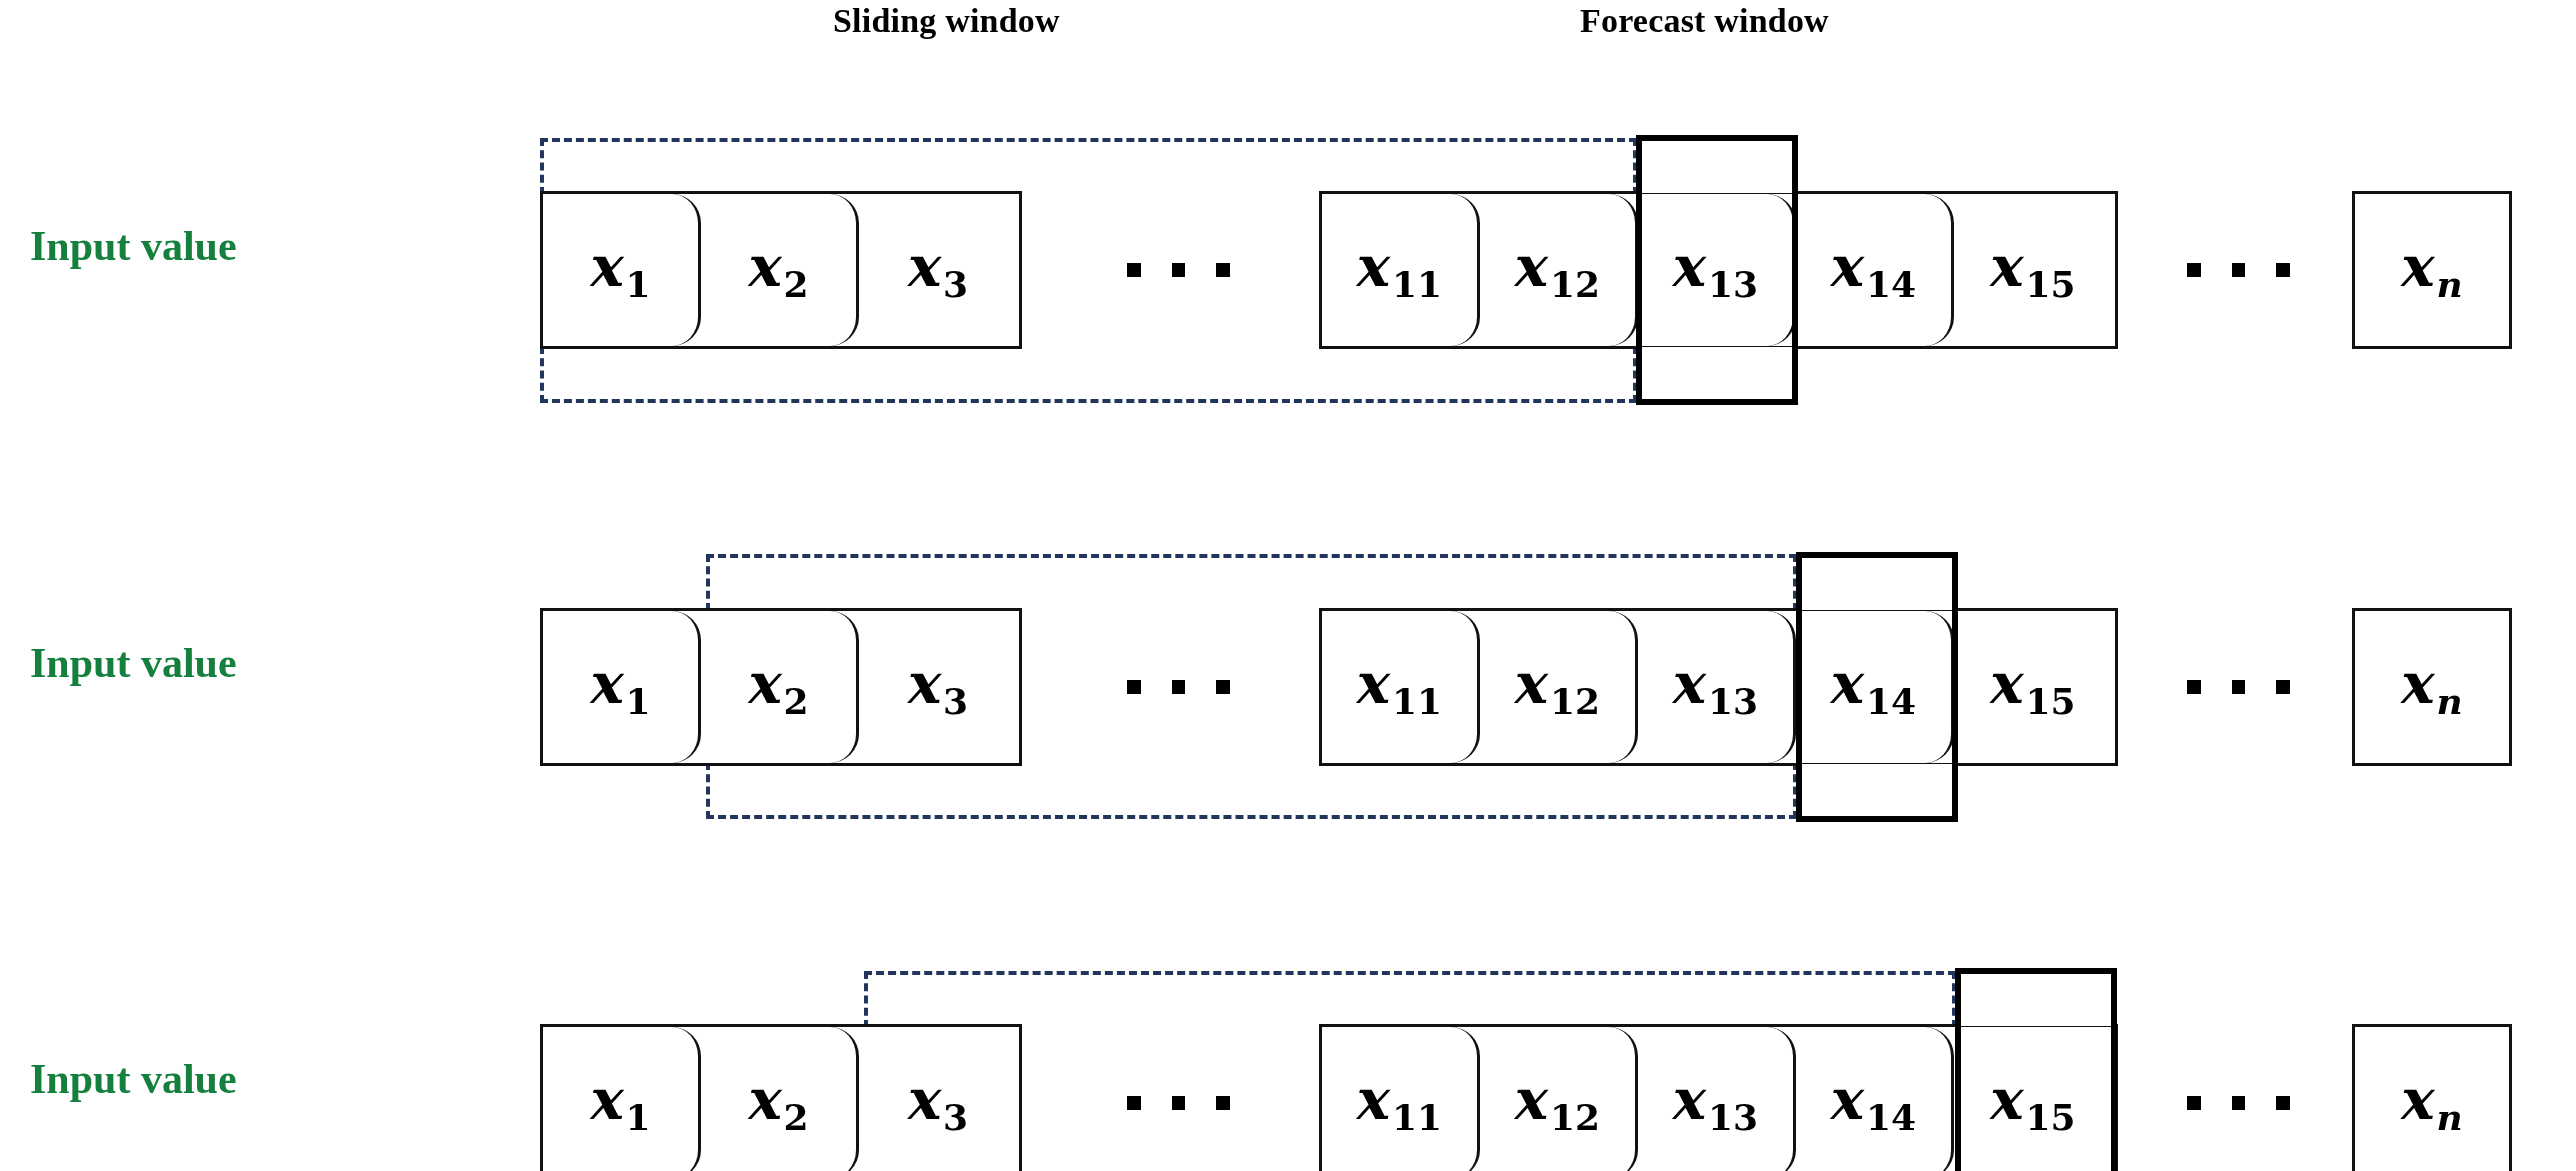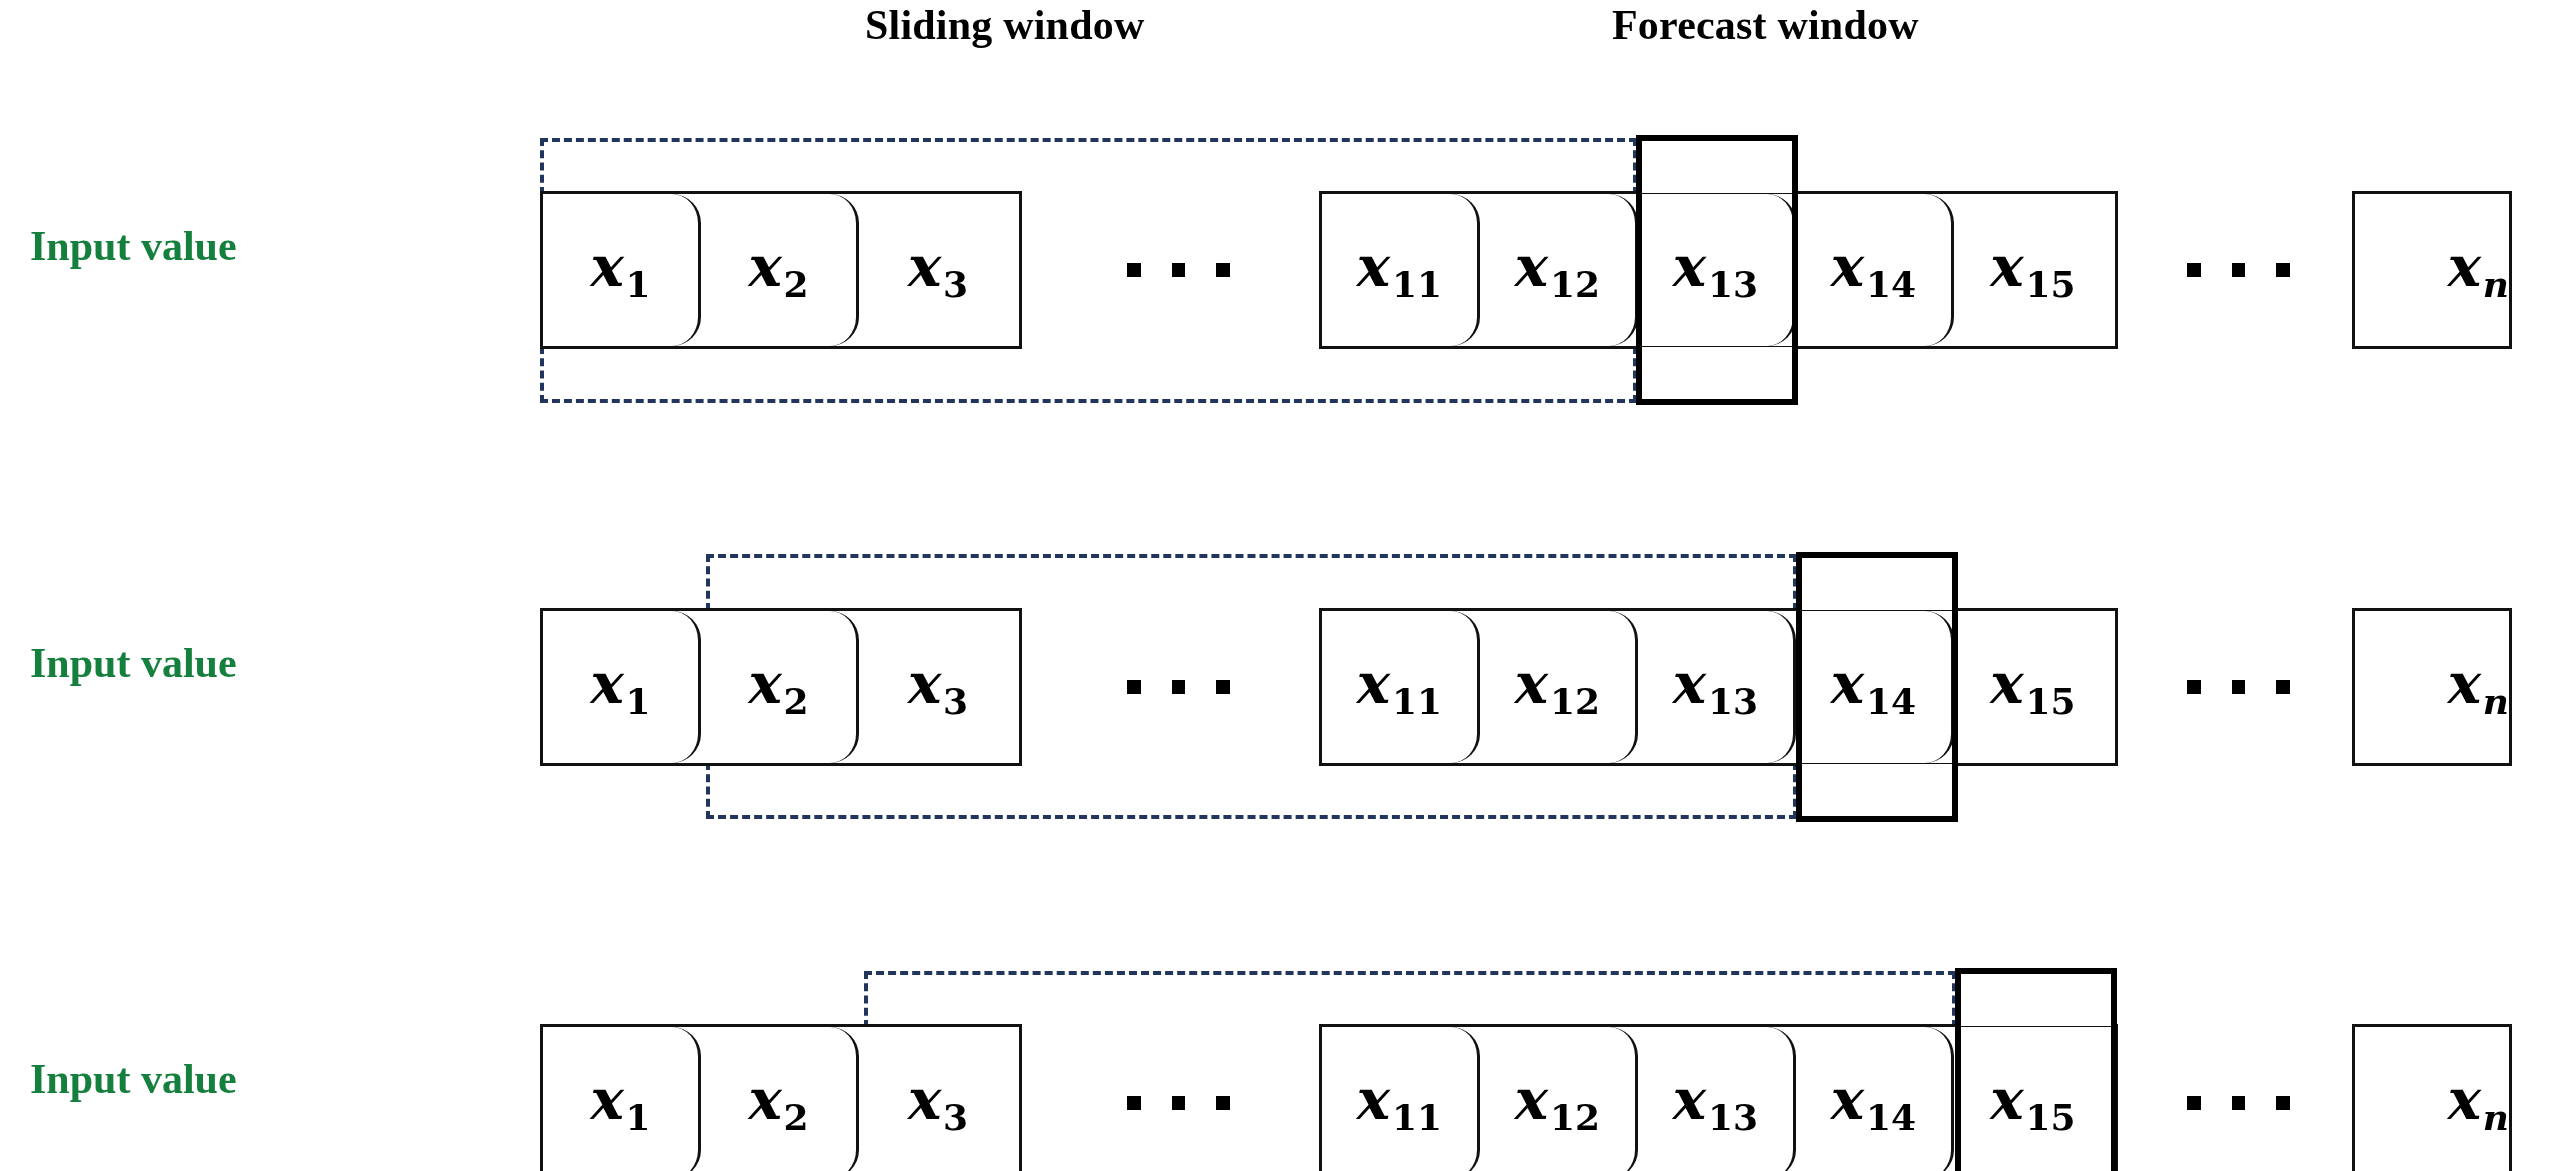--- a/index.html
+++ b/index.html
@@ -7,26 +7,25 @@
     width:2576px;height:1172px;position:relative;overflow:hidden;
     font-family:"Liberation Serif","DejaVu Serif",serif;
     -webkit-font-smoothing:antialiased;
   }
   #canvas{position:absolute;left:0;top:0;width:2576px;height:1172px;}
 
   
   .caption{
     position:absolute;
     font-weight:bold;
-    font-size:42px;
+    font-size:34px;
     line-height:1;
     color:#000000;
     white-space:nowrap;
     letter-spacing:0.2px;
-    margin-left:32px;
   }
   #cap-sliding{left:833px;top:3.6px;}
   #cap-forecast{left:1580px;top:3.6px;}
 
   
   .row-label{
     position:absolute;
     font-weight:bold;
     font-size:42px;
     line-height:1;
@@ -65,21 +64,21 @@
     border-radius:29px;
   }
   .cell:last-child{border-right:none;}
 
   
   .single-box{
     position:absolute;
     box-sizing:border-box;
     border:3.6px solid #111111;
     background:#ffffff;
-    display:flex;align-items:center;justify-content:flex-end;
+    display:flex;align-items:center;justify-content:center;
     z-index:3;
   }
 
   
   .forecast-box{
     position:absolute;
     box-sizing:border-box;
     border:6.3px solid #000000;
     background:transparent;
     z-index:5;

